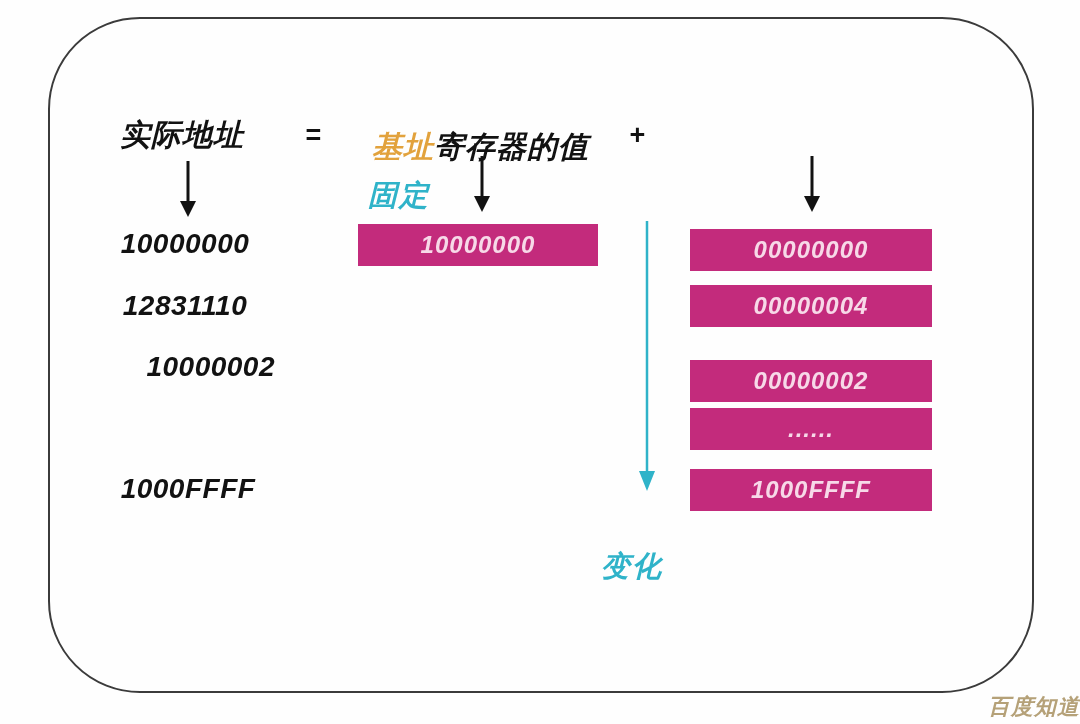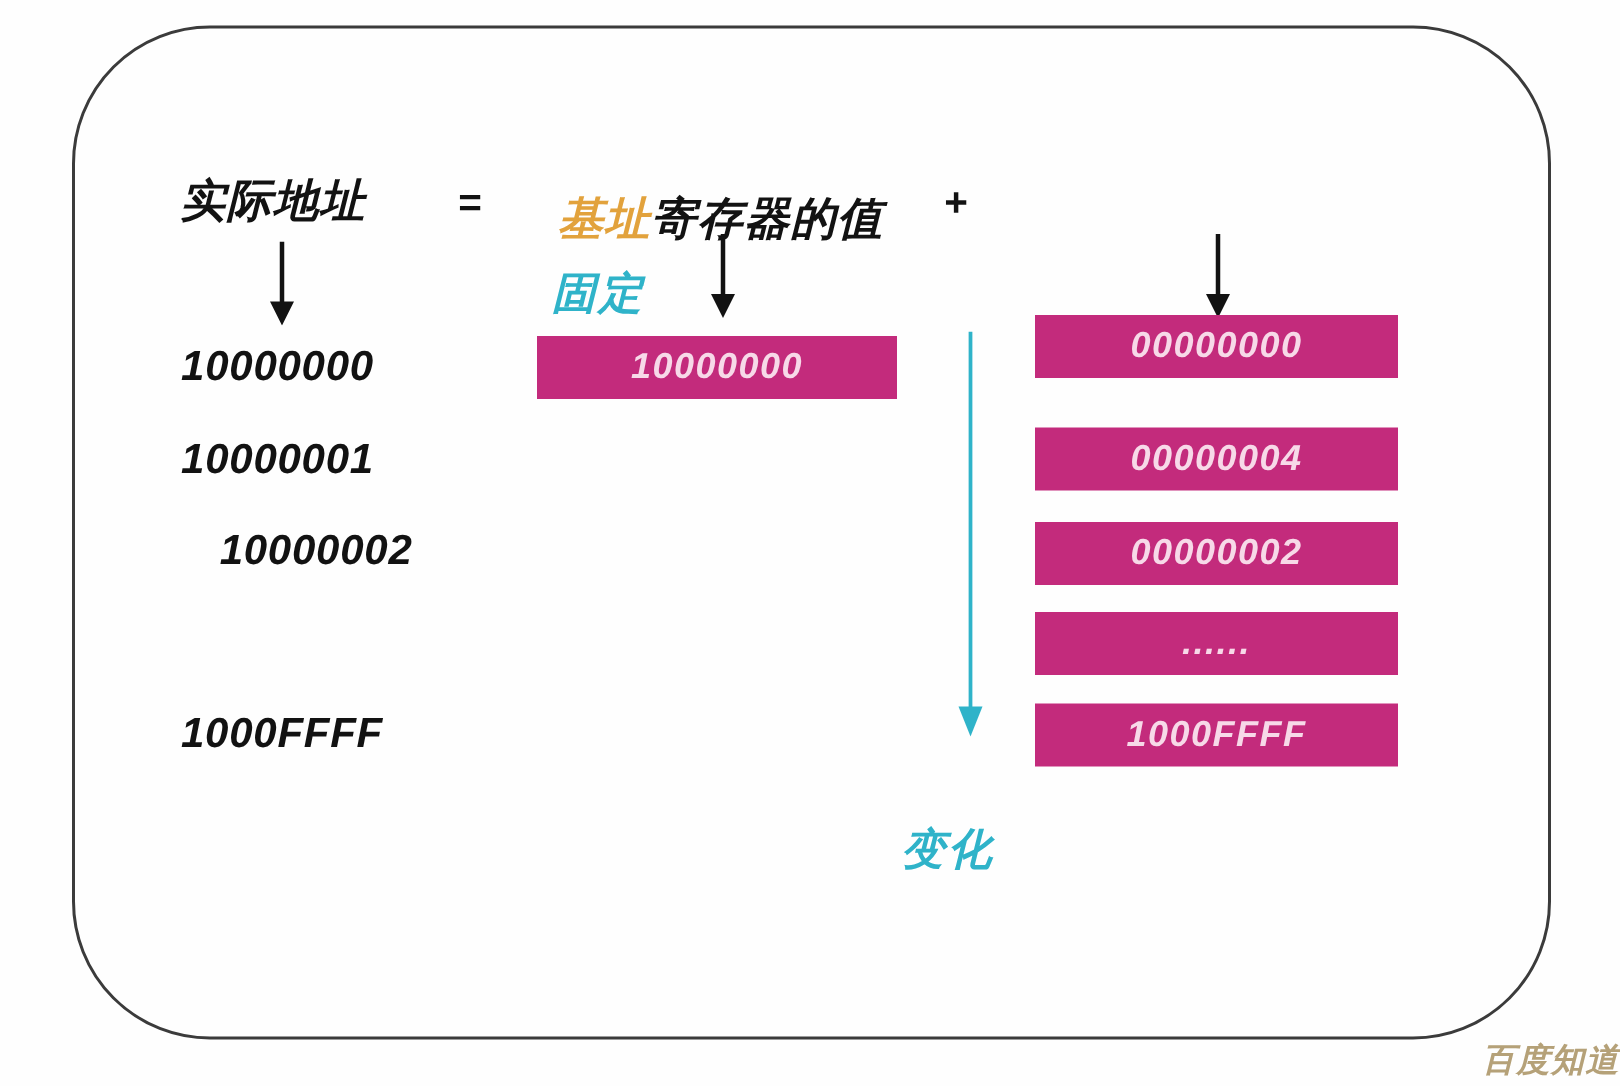--- a/index.html
+++ b/index.html
@@ -117,42 +117,42 @@
     <line x1="11" y1="0" x2="11" y2="42" stroke="#121212" stroke-width="3"></line>
     <polygon points="3,40 19,40 11,56" fill="#121212"></polygon>
   </svg>
 
   <svg class="abs" style="left:801px; top:156px;" width="22" height="56" viewBox="0 0 22 56">
     <line x1="11" y1="0" x2="11" y2="42" stroke="#121212" stroke-width="3"></line>
     <polygon points="3,40 19,40 11,56" fill="#121212"></polygon>
   </svg>
 
   <div class="abs addr" style="left:95px; top:228px;">10000000</div>
-  <div class="abs addr" style="left:95px; top:290px;">10000001</div>
+  <div class="abs addr" style="left:95px; top:290px;">12831110</div>
   <div class="abs addr" style="left:95px; top:351px;text-align:right;">10000002</div>
   <div class="abs addr" style="left:98px; top:473px;">1000FFFF</div>
 
   <div class="abs mbox" style="left:358px; top:224px; width:240px;">
     <span>10000000</span>
   </div>
 
   <svg class="abs" style="left:634px; top:221px;" width="26" height="272" viewBox="0 0 26 272">
     <line x1="13" y1="0" x2="13" y2="252" stroke="#2fb3c9" stroke-width="2.5"></line>
     <polygon points="5,250 21,250 13,270" fill="#2fb3c9"></polygon>
   </svg>
 
   <div class="abs cyan-label" style="left:601px; top:527px;margin-top:20px;">变化</div>
 
-  <div class="abs mbox" style="left:690px; top:210px;">
+  <div class="abs mbox" style="left:690px; top:229px;">
     <span>00000000</span>
   </div>
   <div class="abs mbox" style="left:690px; top:285px;">
     <span>00000004</span>
   </div>
-  <div class="abs mbox" style="left:690px; top:348px;">
+  <div class="abs mbox" style="left:690px; top:360px;">
     <span>00000002</span>
   </div>
   <div class="abs mbox" style="left:690px; top:408px;">
     <span>......</span>
   </div>
   <div class="abs mbox" style="left:690px; top:469px;">
     <span>1000FFFF</span>
   </div>
 
   <div class="abs watermark" style="left:988px; top:692px;">百度知道</div>

